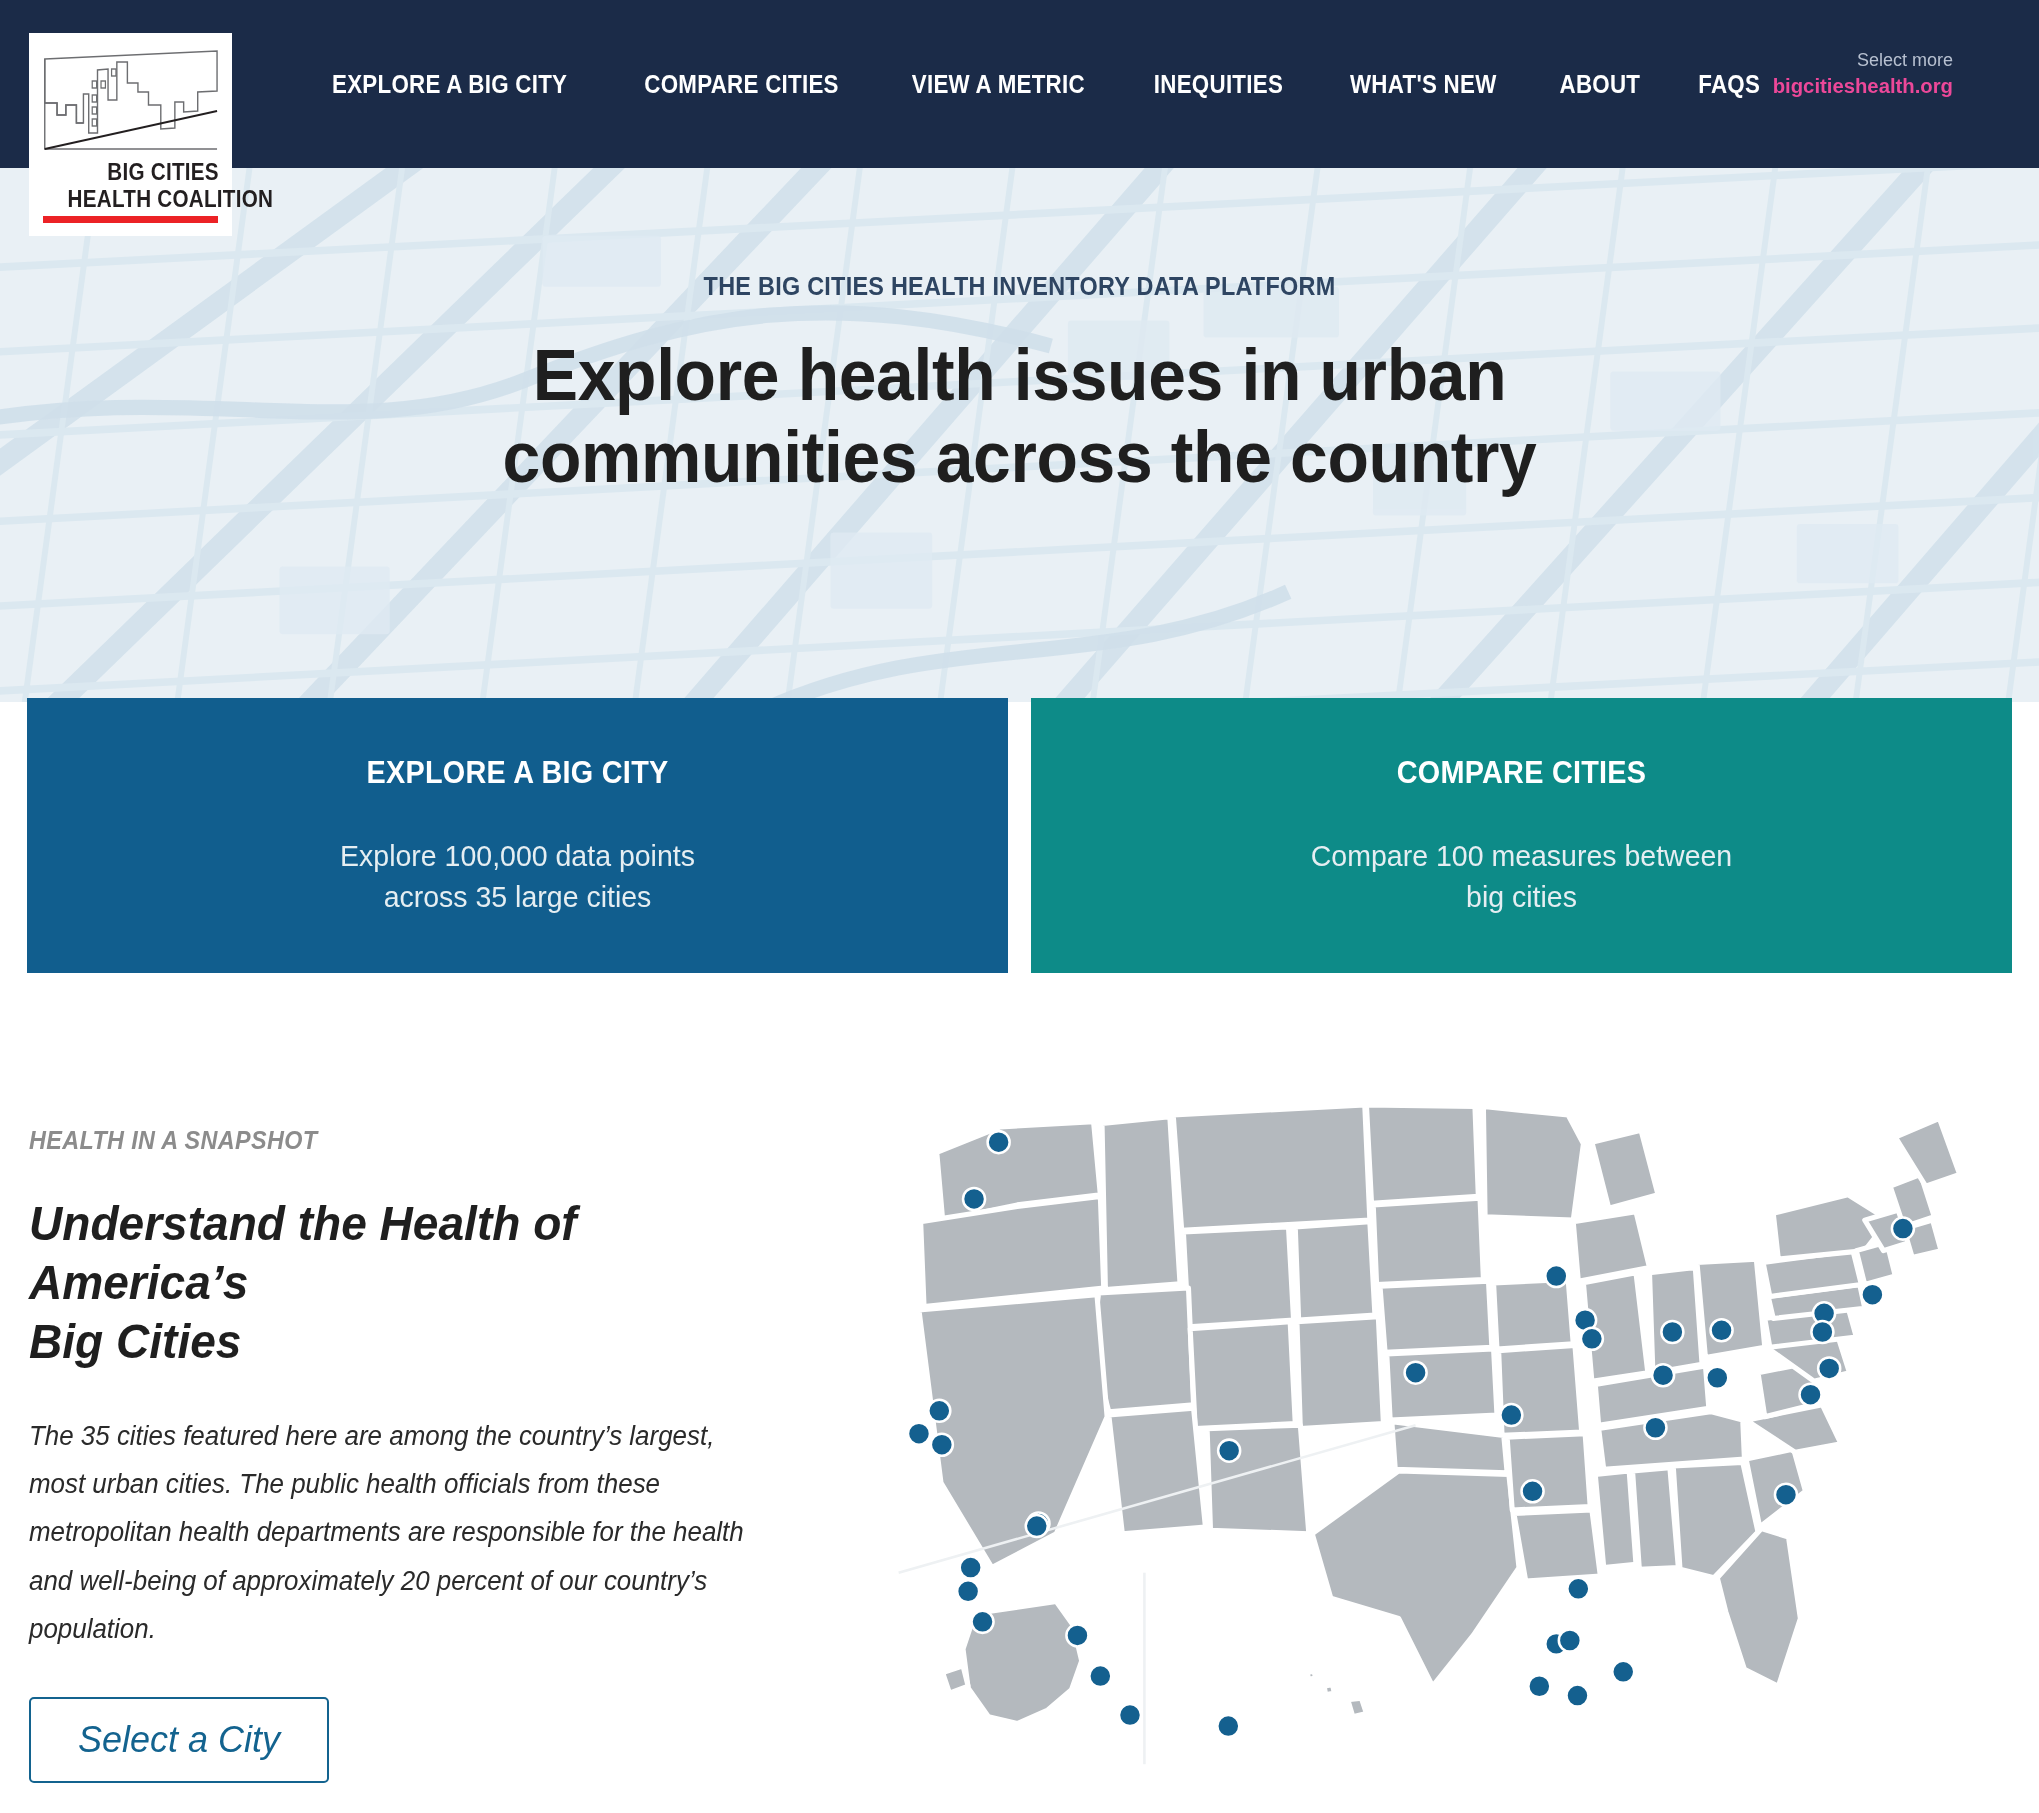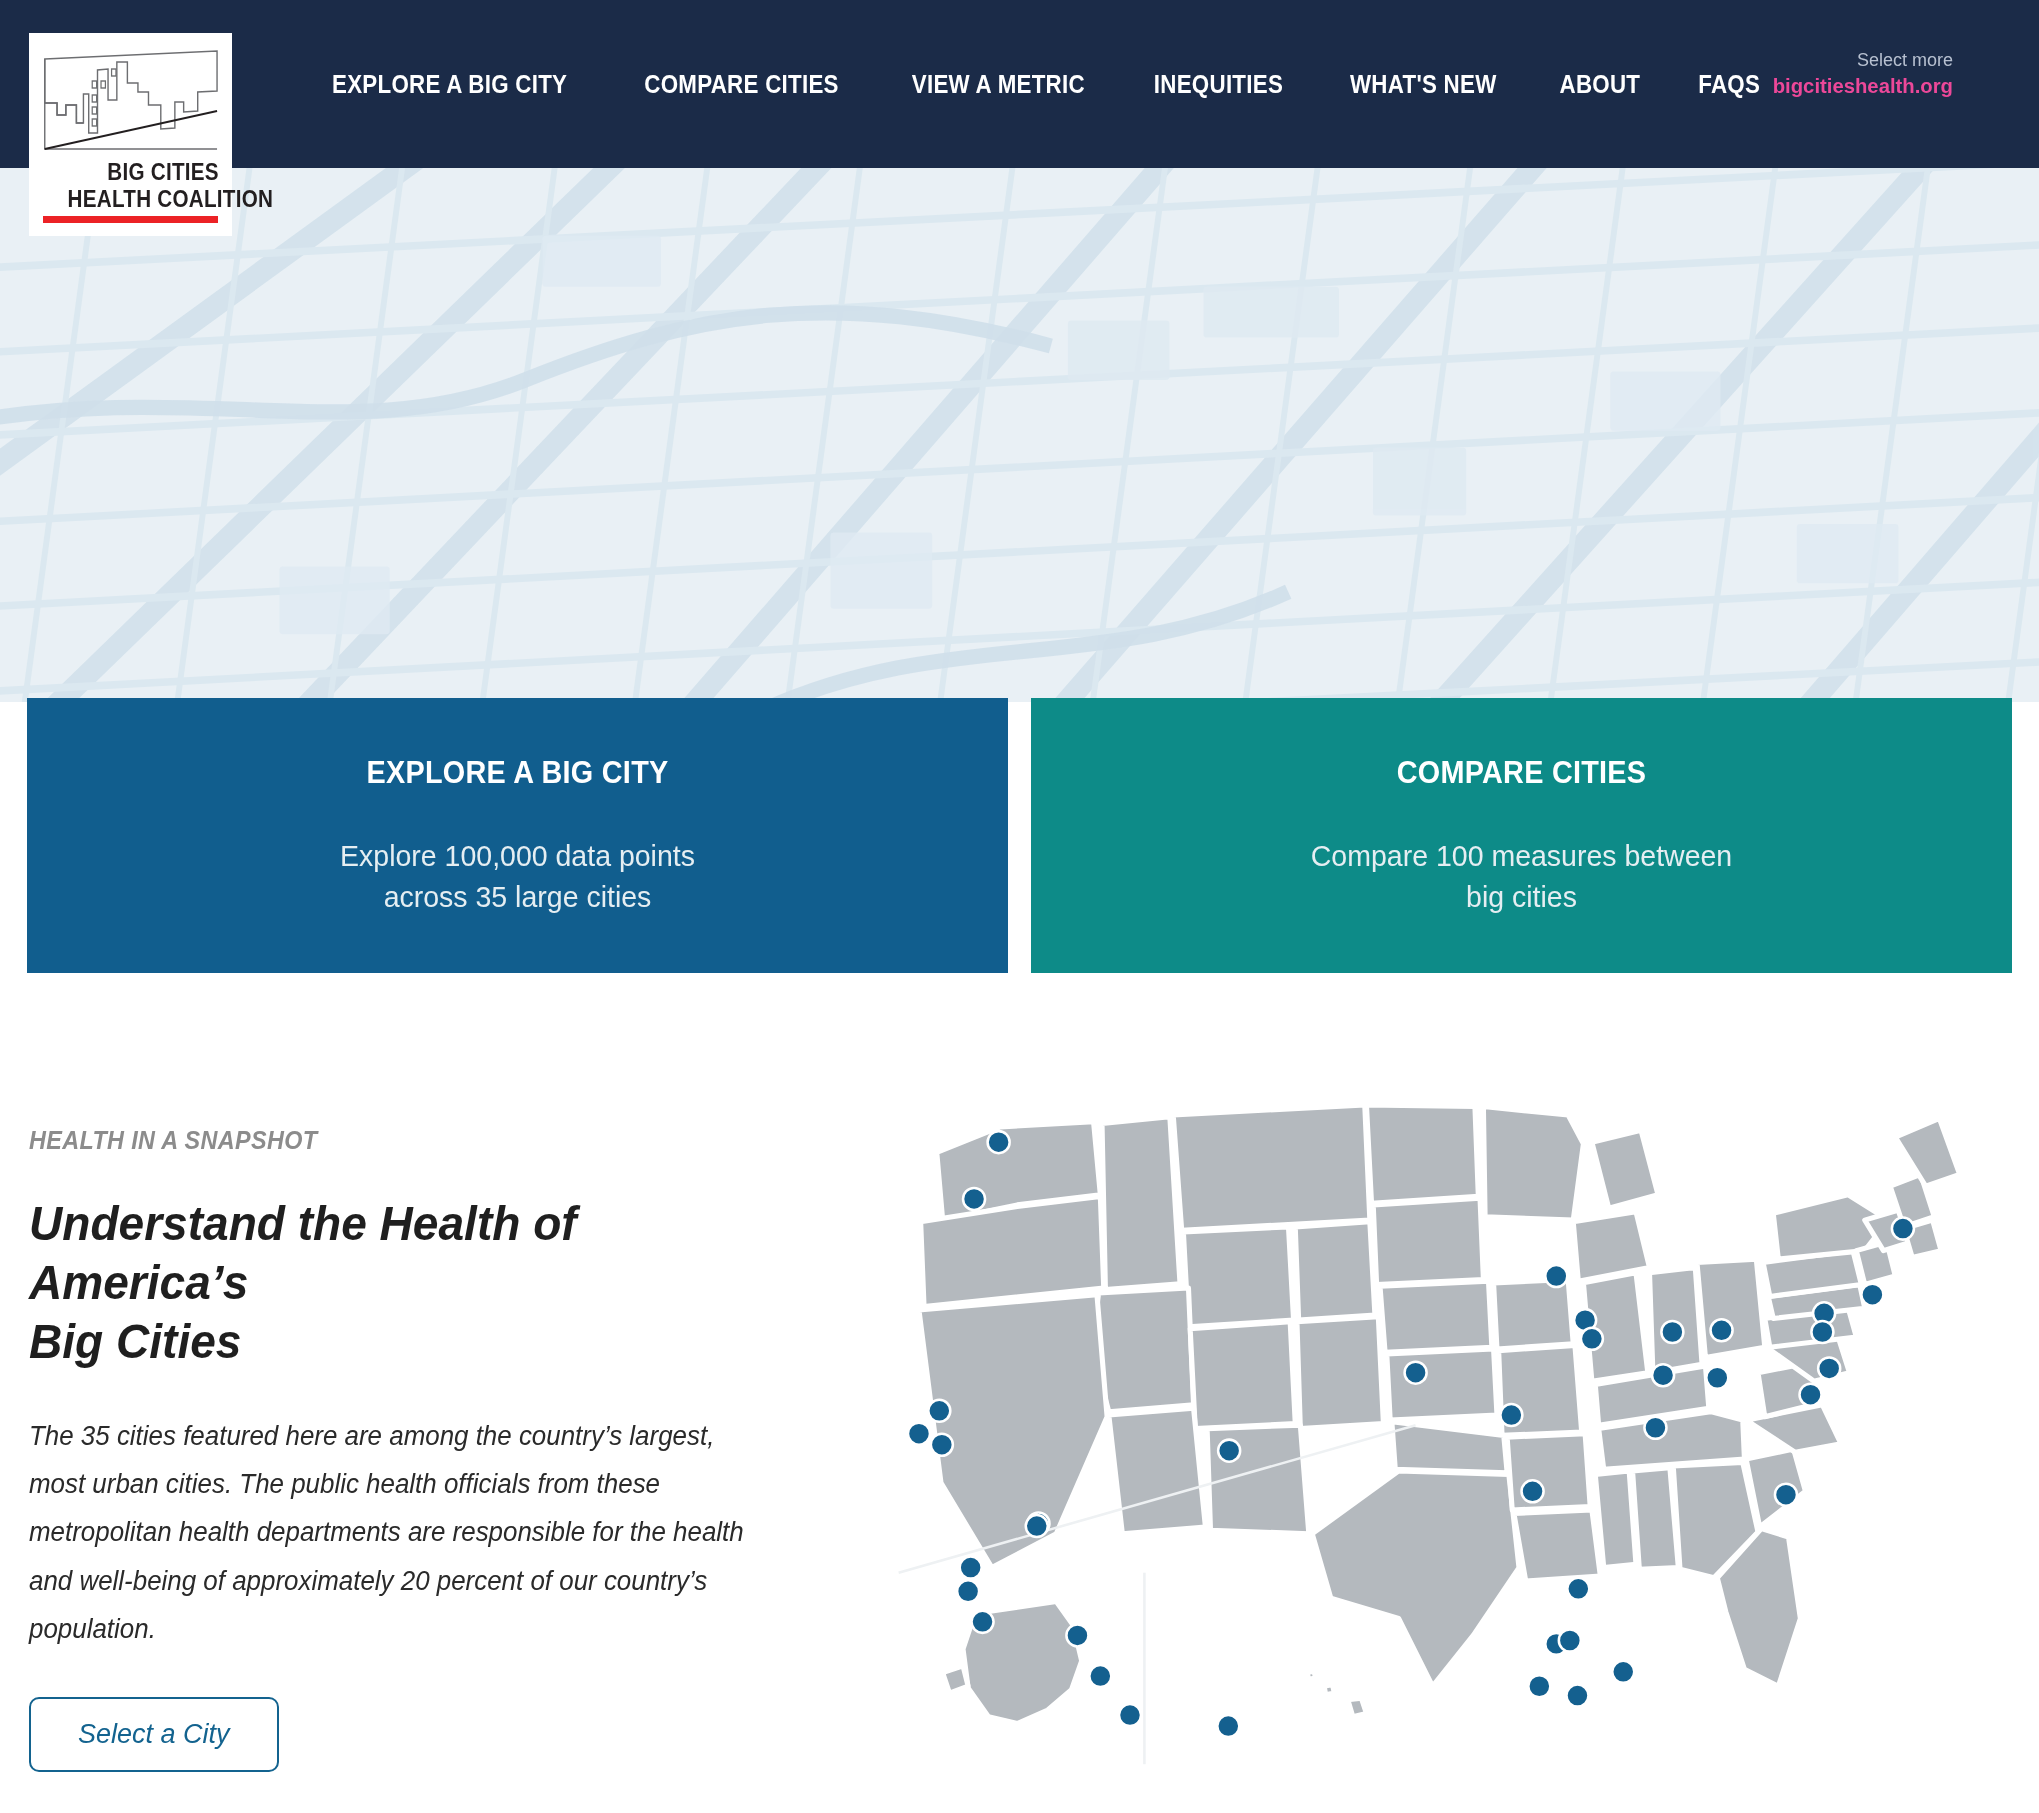--- a/index.html
+++ b/index.html
@@ -225,24 +225,24 @@
     transform: scaleX(0.96);
     transform-origin: left center;
   }
   .snap-btn {
     margin-top: 44px;
     display: inline-block;
     border: 2.5px solid #13638f;
     background: #ffffff;
     color: #13638f;
     font-family: "Liberation Sans", sans-serif;
-    font-size: 27px;
+    font-size: 36px;
     padding: 20.3px 47px;
     cursor: pointer;
-    border-radius: 10px;
+    border-radius: 5px;
   }
 
   .snap-map {
     position: absolute;
     left: 890px;
     top: 0px;
     width: 1119px;
     height: 678px;
   }
   .snap-map svg { width:100%; height:100%; display:block; }
@@ -342,20 +342,27 @@
       <rect x="1420" y="140" width="160" height="60" rx="4"></rect>
       <rect x="980" y="430" width="120" height="90" rx="4"></rect>
       <rect x="1620" y="330" width="110" height="80" rx="4"></rect>
       <rect x="640" y="80" width="140" height="60" rx="4"></rect>
       <rect x="1900" y="240" width="130" height="70" rx="4"></rect>
       <rect x="2120" y="420" width="120" height="70" rx="4"></rect>
       <rect x="330" y="470" width="130" height="80" rx="4"></rect>
     </g>
   </svg>
 
+  <div class="hero-content">
+    <div class="hero-kicker">THE BIG CITIES HEALTH INVENTORY DATA PLATFORM</div>
+    <div class="hero-title">
+      <span>Explore health issues in urban</span>
+      <span>communities across the country</span>
+    </div>
+  </div>
 </div>
 
 <div class="cards">
 
   <div class="card" id="card0" style="background: rgb(17, 94, 142);">
     <div class="card-title">EXPLORE A BIG CITY</div>
     <div class="card-desc">
       <span>Explore 100,000 data points</span>
       <span>across 35 large cities</span>
     </div>

